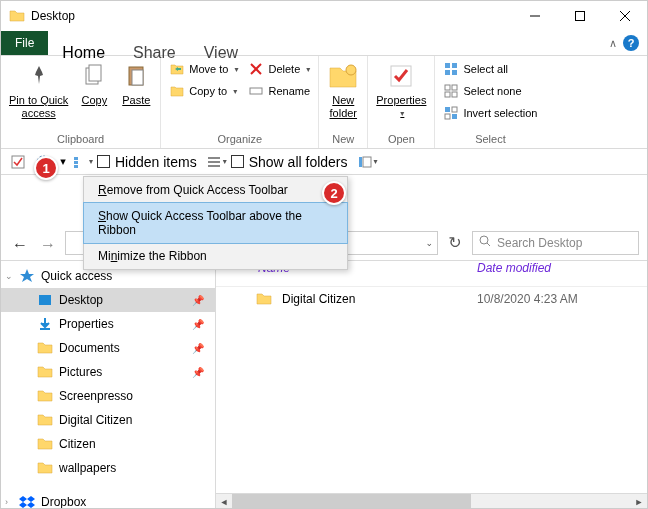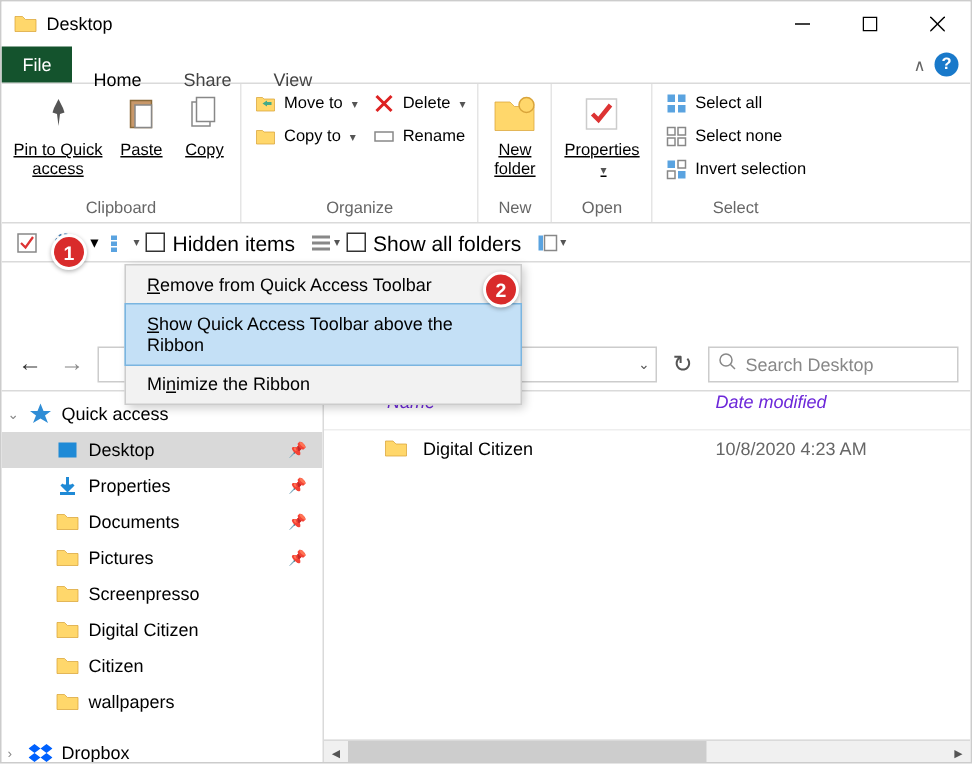--- a/index.html
+++ b/index.html
@@ -6,21 +6,21 @@
   body { background: #fff; width: 648px; height: 509px; overflow: hidden; position: relative; border: 1px solid #ccc; }
   
   .titlebar { height: 30px; display: flex; align-items: center; padding-left: 8px; background: #fff; }
   .titlebar .icon { width: 16px; height: 16px; margin-right: 6px; }
   .titlebar .title { font-size: 12px; color: #000; flex: 1; }
   .titlebar .wbtn { width: 45px; height: 30px; display: flex; align-items: center; justify-content: center; }
   .wbtn svg { stroke: #000; stroke-width: 1; fill: none; }
   
   .menubar { height: 25px; display: flex; align-items: stretch; background: #fff; border-bottom: 1px solid #dadada; position: relative; }
   .file-tab { background: #14532d; color: #fff; font-size: 12px; padding: 0 14px; display: flex; align-items: center; }
-  .tab { font-size: 12px; padding: 0 14px; display: flex; align-items: center; color: #444; margin-top: 20px; }
+  .tab { font-size: 16px; padding: 0 14px; display: flex; align-items: center; color: #444; margin-top: 20px; }
   .tab.active { font-weight: 400; color: #000; }
   .menubar .right { margin-left: auto; display: flex; align-items: center; padding-right: 8px; gap: 6px; }
   .help-icon { width: 16px; height: 16px; background: #1979ca; border-radius: 50%; color: #fff; font-size: 11px; display: flex; align-items: center; justify-content: center; font-weight: bold; }
   
   .ribbon { height: 93px; display: flex; border-bottom: 1px solid #dadada; background: #fff; }
   .ribbon-group { display: flex; flex-direction: column; align-items: center; border-right: 1px solid #e5e5e5; padding: 2px 4px 0; }
   .ribbon-group .items { flex: 1; display: flex; align-items: flex-start; gap: 2px; }
   .ribbon-group .label { font-size: 11px; color: #666; padding: 2px 0 3px; }
   .rbtn-large { display: flex; flex-direction: column; align-items: center; padding: 2px 4px; font-size: 11px; text-align: center; line-height: 1.2; gap: 2px; text-decoration: underline; }
   .rbtn-large .ico { width: 32px; height: 32px; display: flex; align-items: center; justify-content: center; }
@@ -119,34 +119,34 @@
             <svg width="24" height="24">
               <path fill="#555" d="M12 2l3 6 1 3-3 1-1 8-1-8-3-1 1-3z"></path>
             </svg>
           </span>
         <span style="white-space:pre-line">Pin to Quick
 access</span>
       </div>
       <div class="rbtn-large">
         <span class="ico">
             <svg width="24" height="24">
-              <rect x="5" y="3" width="14" height="18" fill="#c8986a" stroke="#8a6a3a"></rect>
-              <rect x="8" y="6" width="11" height="15" fill="#fff" stroke="#888"></rect>
-            </svg>
-          </span>
-        <span>Paste</span>
+              <rect x="4" y="4" width="12" height="16" fill="#fff" stroke="#888"></rect>
+              <rect x="7" y="1" width="12" height="16" fill="#fff" stroke="#888"></rect>
+            </svg>
+          </span>
+        <span>Copy</span>
       </div>
       <div class="rbtn-large">
         <span class="ico">
             <svg width="24" height="24">
-              <rect x="4" y="4" width="12" height="16" fill="#fff" stroke="#888"></rect>
-              <rect x="7" y="1" width="12" height="16" fill="#fff" stroke="#888"></rect>
-            </svg>
-          </span>
-        <span>Copy</span>
+              <rect x="5" y="3" width="14" height="18" fill="#c8986a" stroke="#8a6a3a"></rect>
+              <rect x="8" y="6" width="11" height="15" fill="#fff" stroke="#888"></rect>
+            </svg>
+          </span>
+        <span>Paste</span>
       </div>
     </div>
     <div class="label">Clipboard</div>
   </div>
 
   <div class="ribbon-group">
     <div class="items">
       <div class="rbtn-stack">
         <div class="rbtn-small">
             <span class="ico">

